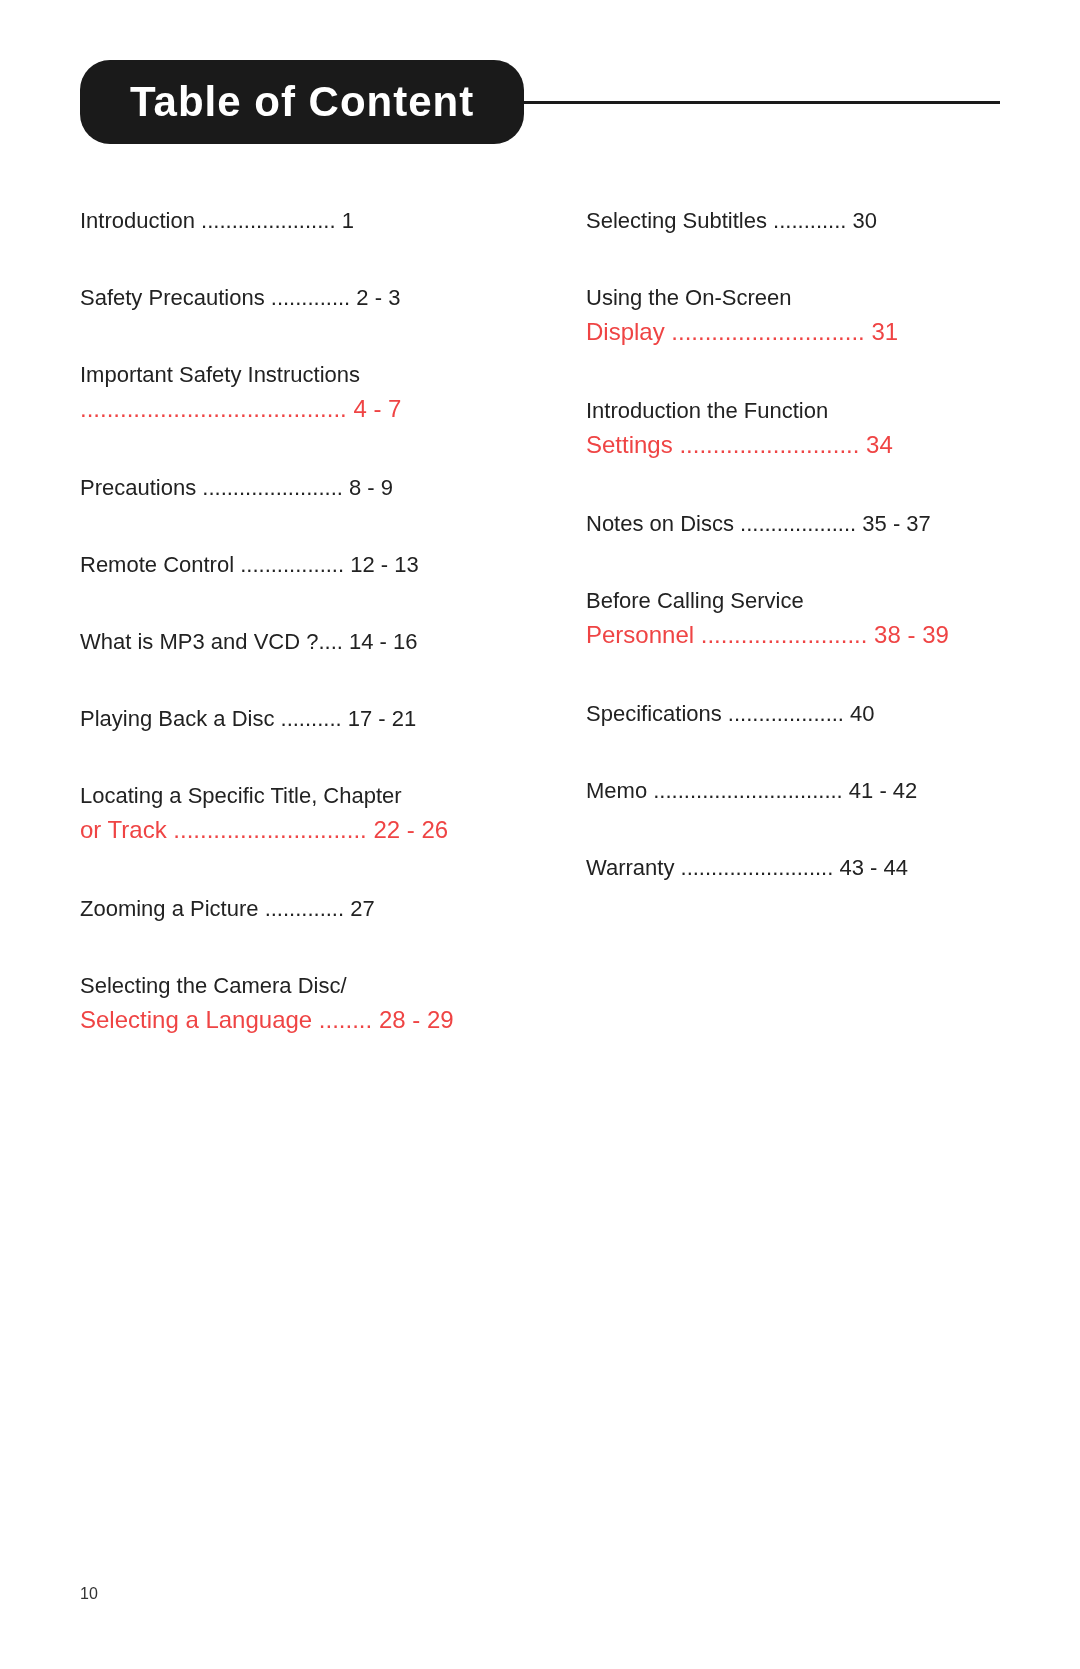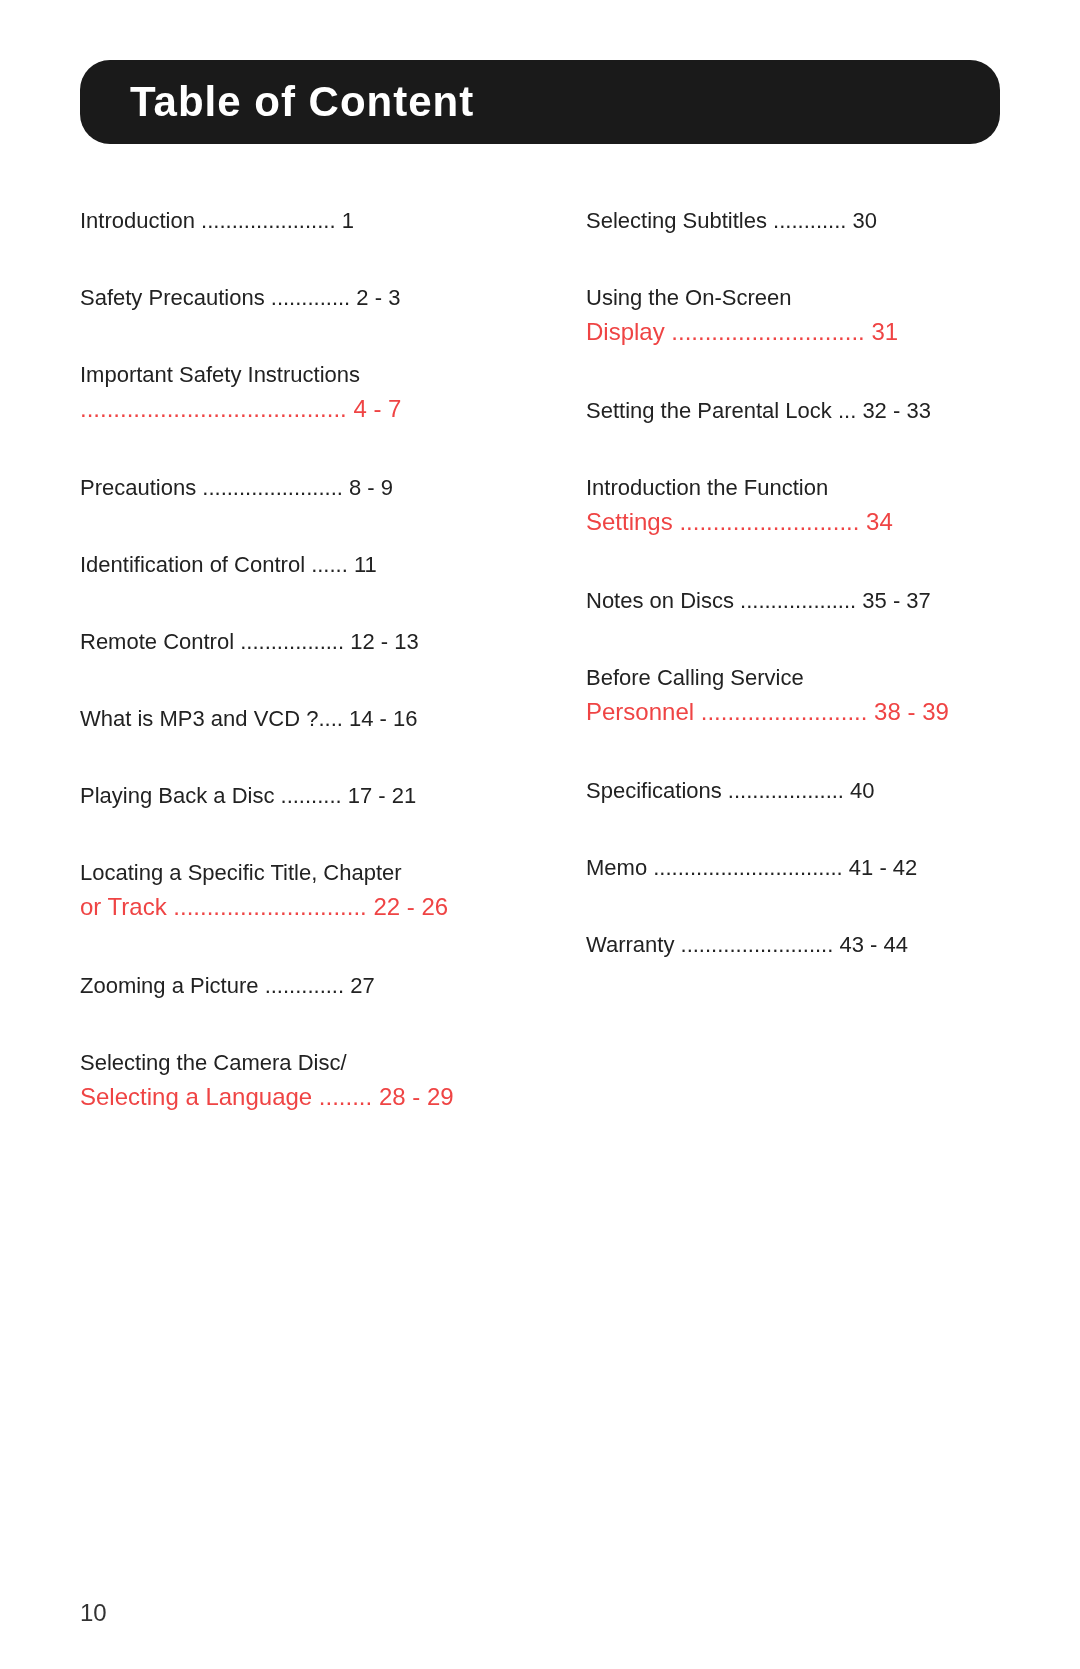--- a/index.html
+++ b/index.html
@@ -19,22 +19,22 @@
     .page-container {
       width: 1080px;
       min-height: 1669px;
       background: #ffffff;
       padding: 60px 80px 80px 80px;
       position: relative;
     }
 
     .header-section {
       display: flex;
+      align-items: center;
       margin-bottom: 60px;
-      flex-direction: column;
     }
 
     .title-badge {
       background: #1a1a1a;
       color: #ffffff;
       border-radius: 30px;
       padding: 18px 50px;
       font-size: 42px;
       font-weight: bold;
       letter-spacing: 1px;
@@ -76,23 +76,23 @@
     }
 
     .toc-entry-line2 {
       font-size: 24px;
       color: #ef4444;
       line-height: 1.5;
     }
 
     .page-number-footer {
       position: absolute;
-      bottom: 42px;
+      bottom: 66px;
       left: 80px;
-      font-size: 24px;
+      font-size: 16px;
       color: #333333;
     }
   </style>
 </head>
 <body>
 
 <div class="page-container">
 
   <div class="header-section">
     <div class="title-badge">Table of Content</div>
@@ -107,23 +107,20 @@
         </div>
         <div class="toc-entry">
           <div class="toc-entry-line">Safety Precautions .............  2 - 3</div>
         </div>
         <div class="toc-entry">
           <div class="toc-entry-line">Important Safety Instructions</div>
           <div class="toc-entry-line2">........................................  4 - 7</div>
         </div>
         <div class="toc-entry">
           <div class="toc-entry-line">Precautions  .......................  8 - 9</div>
-        </div>
-        <div class="toc-entry">
-          <div class="toc-entry-line">Identification of Control ......  11</div>
         </div>
         <div class="toc-entry">
           <div class="toc-entry-line">Remote Control  .................  12 - 13</div>
         </div>
         <div class="toc-entry">
           <div class="toc-entry-line">What is MP3 and VCD ?....  14 - 16</div>
         </div>
         <div class="toc-entry">
           <div class="toc-entry-line">Playing Back a Disc  ..........  17 - 21</div>
         </div>
@@ -142,23 +139,20 @@
 
     <div class="toc-right" id="toc-right">
     <div class="toc-entry">
           <div class="toc-entry-line">Selecting Subtitles ............  30</div>
         </div>
         <div class="toc-entry">
           <div class="toc-entry-line">Using the On-Screen</div>
           <div class="toc-entry-line2">Display  .............................  31</div>
         </div>
         <div class="toc-entry">
-          <div class="toc-entry-line">Setting the Parental Lock ...  32 - 33</div>
-        </div>
-        <div class="toc-entry">
           <div class="toc-entry-line">Introduction the Function</div>
           <div class="toc-entry-line2">Settings  ...........................  34</div>
         </div>
         <div class="toc-entry">
           <div class="toc-entry-line">Notes on Discs ...................  35 - 37</div>
         </div>
         <div class="toc-entry">
           <div class="toc-entry-line">Before Calling Service</div>
           <div class="toc-entry-line2">Personnel  .........................  38 - 39</div>
         </div>

